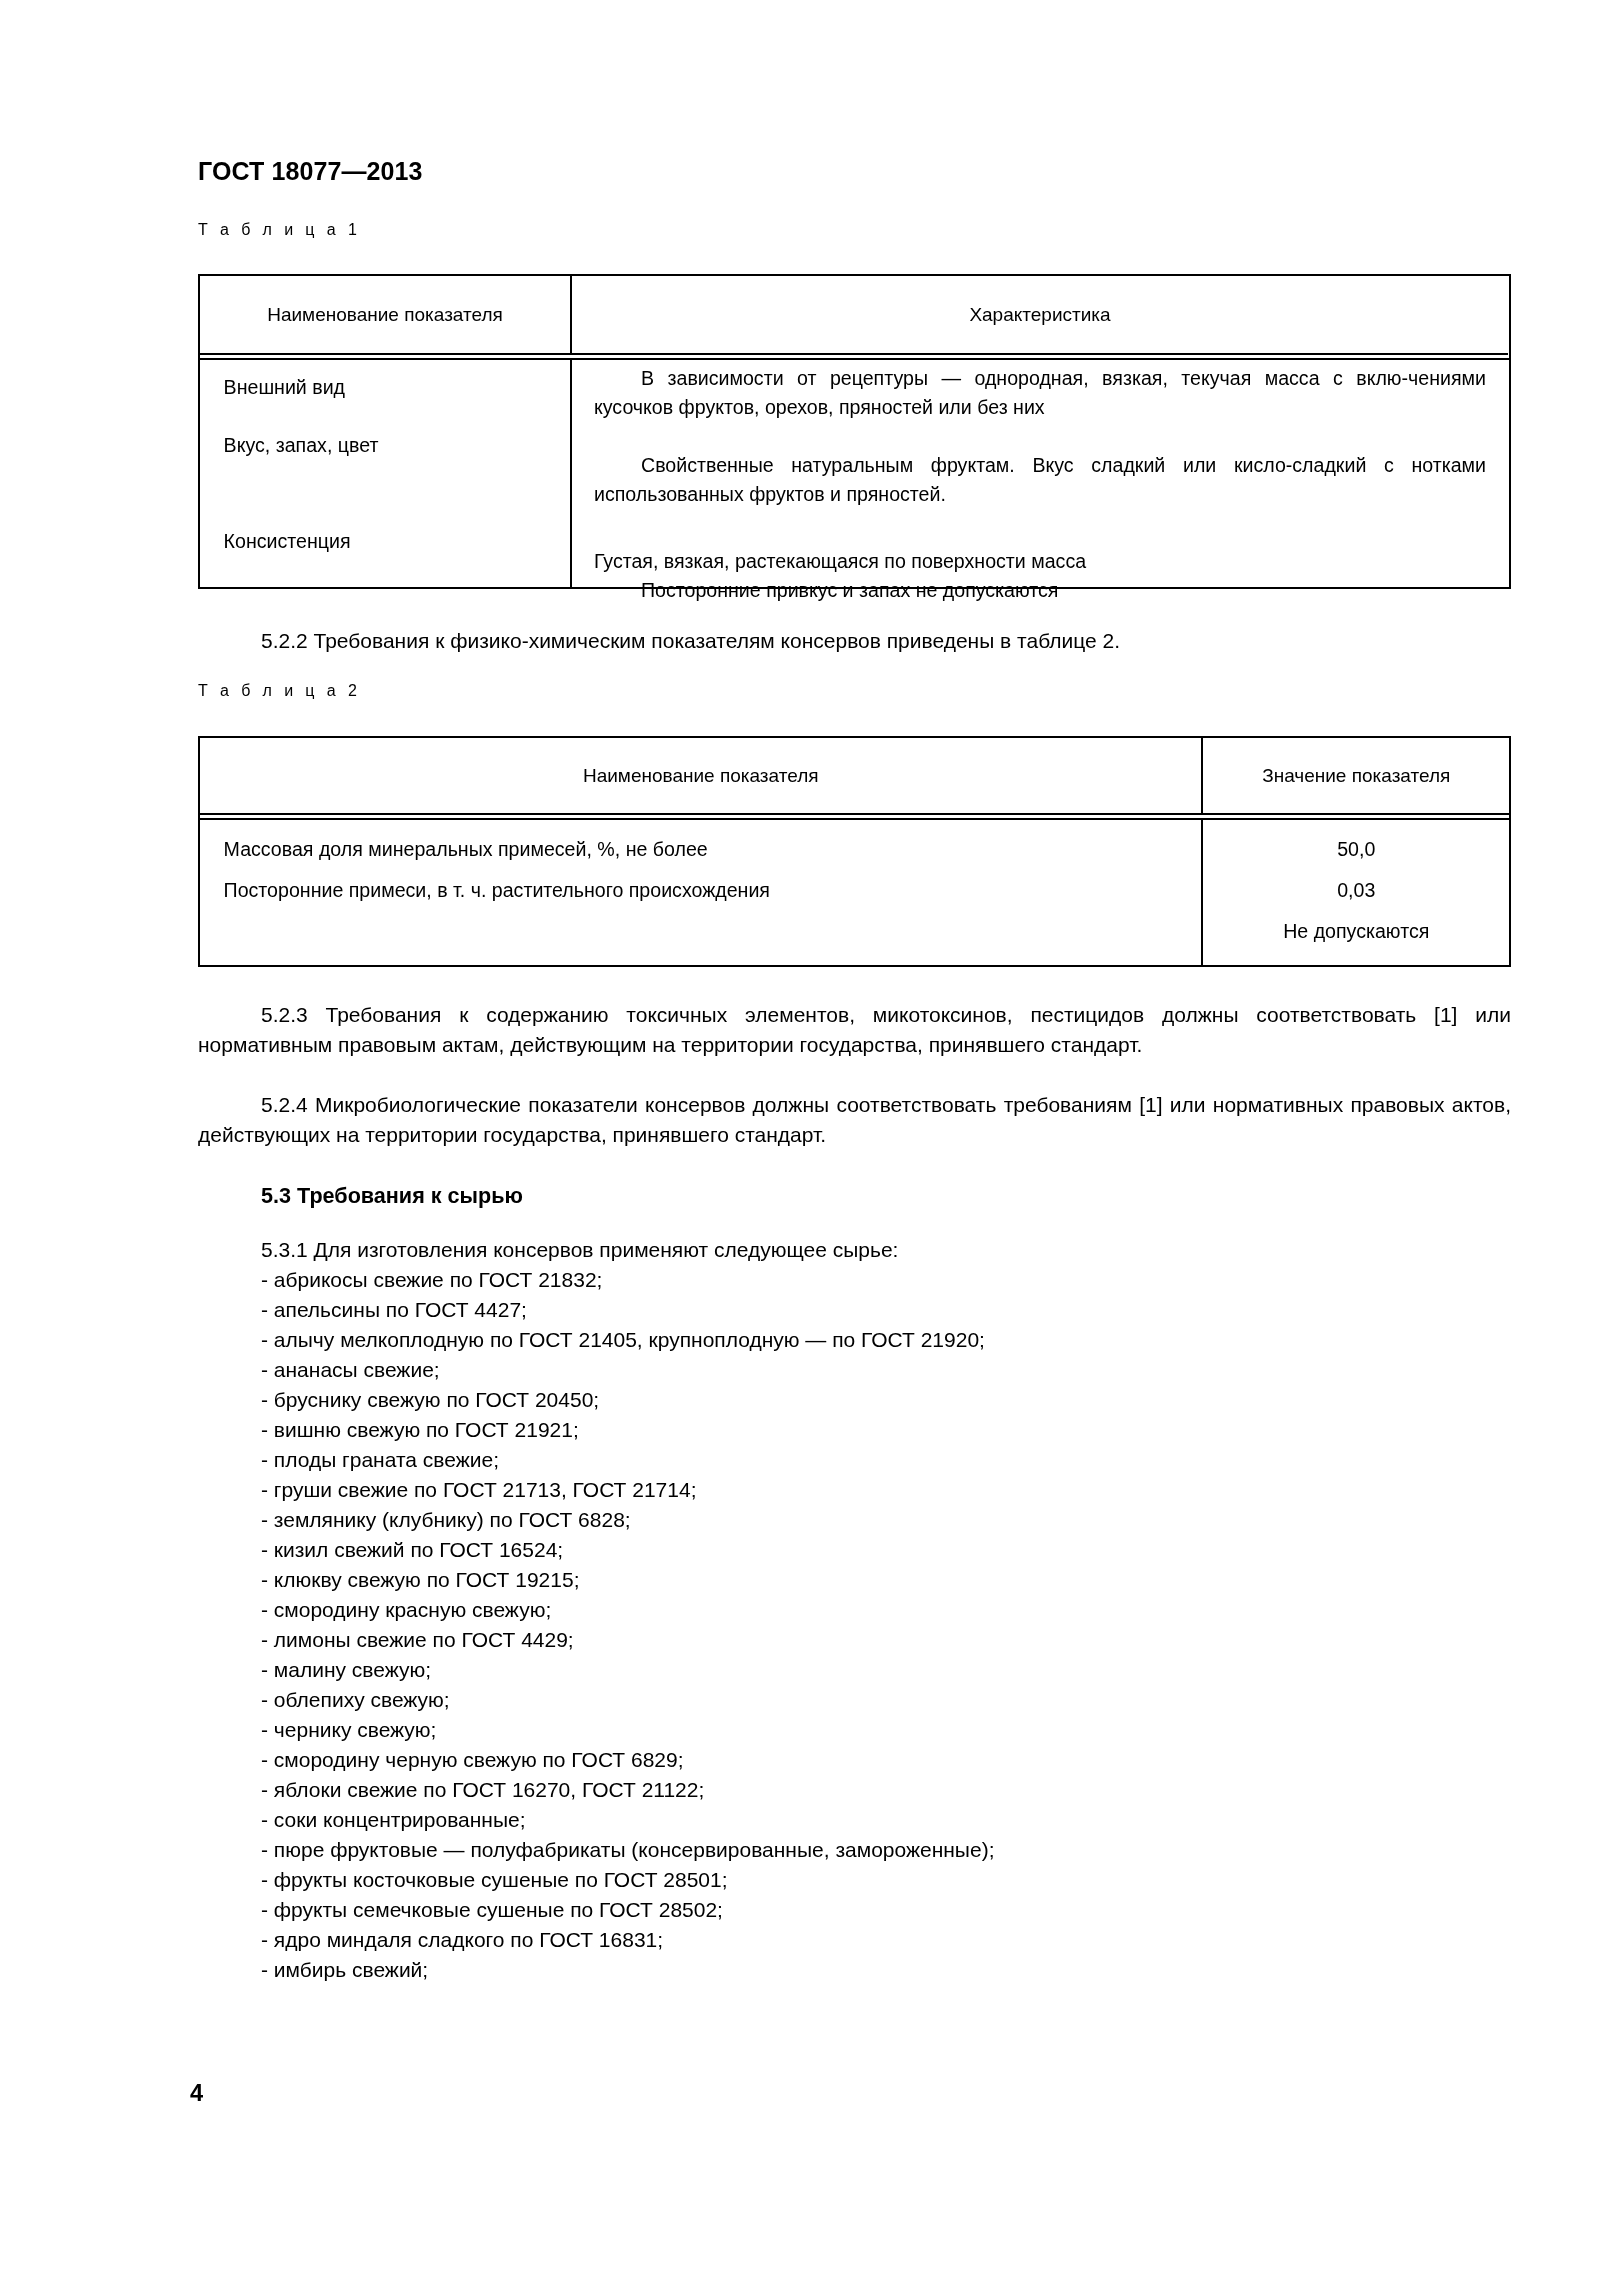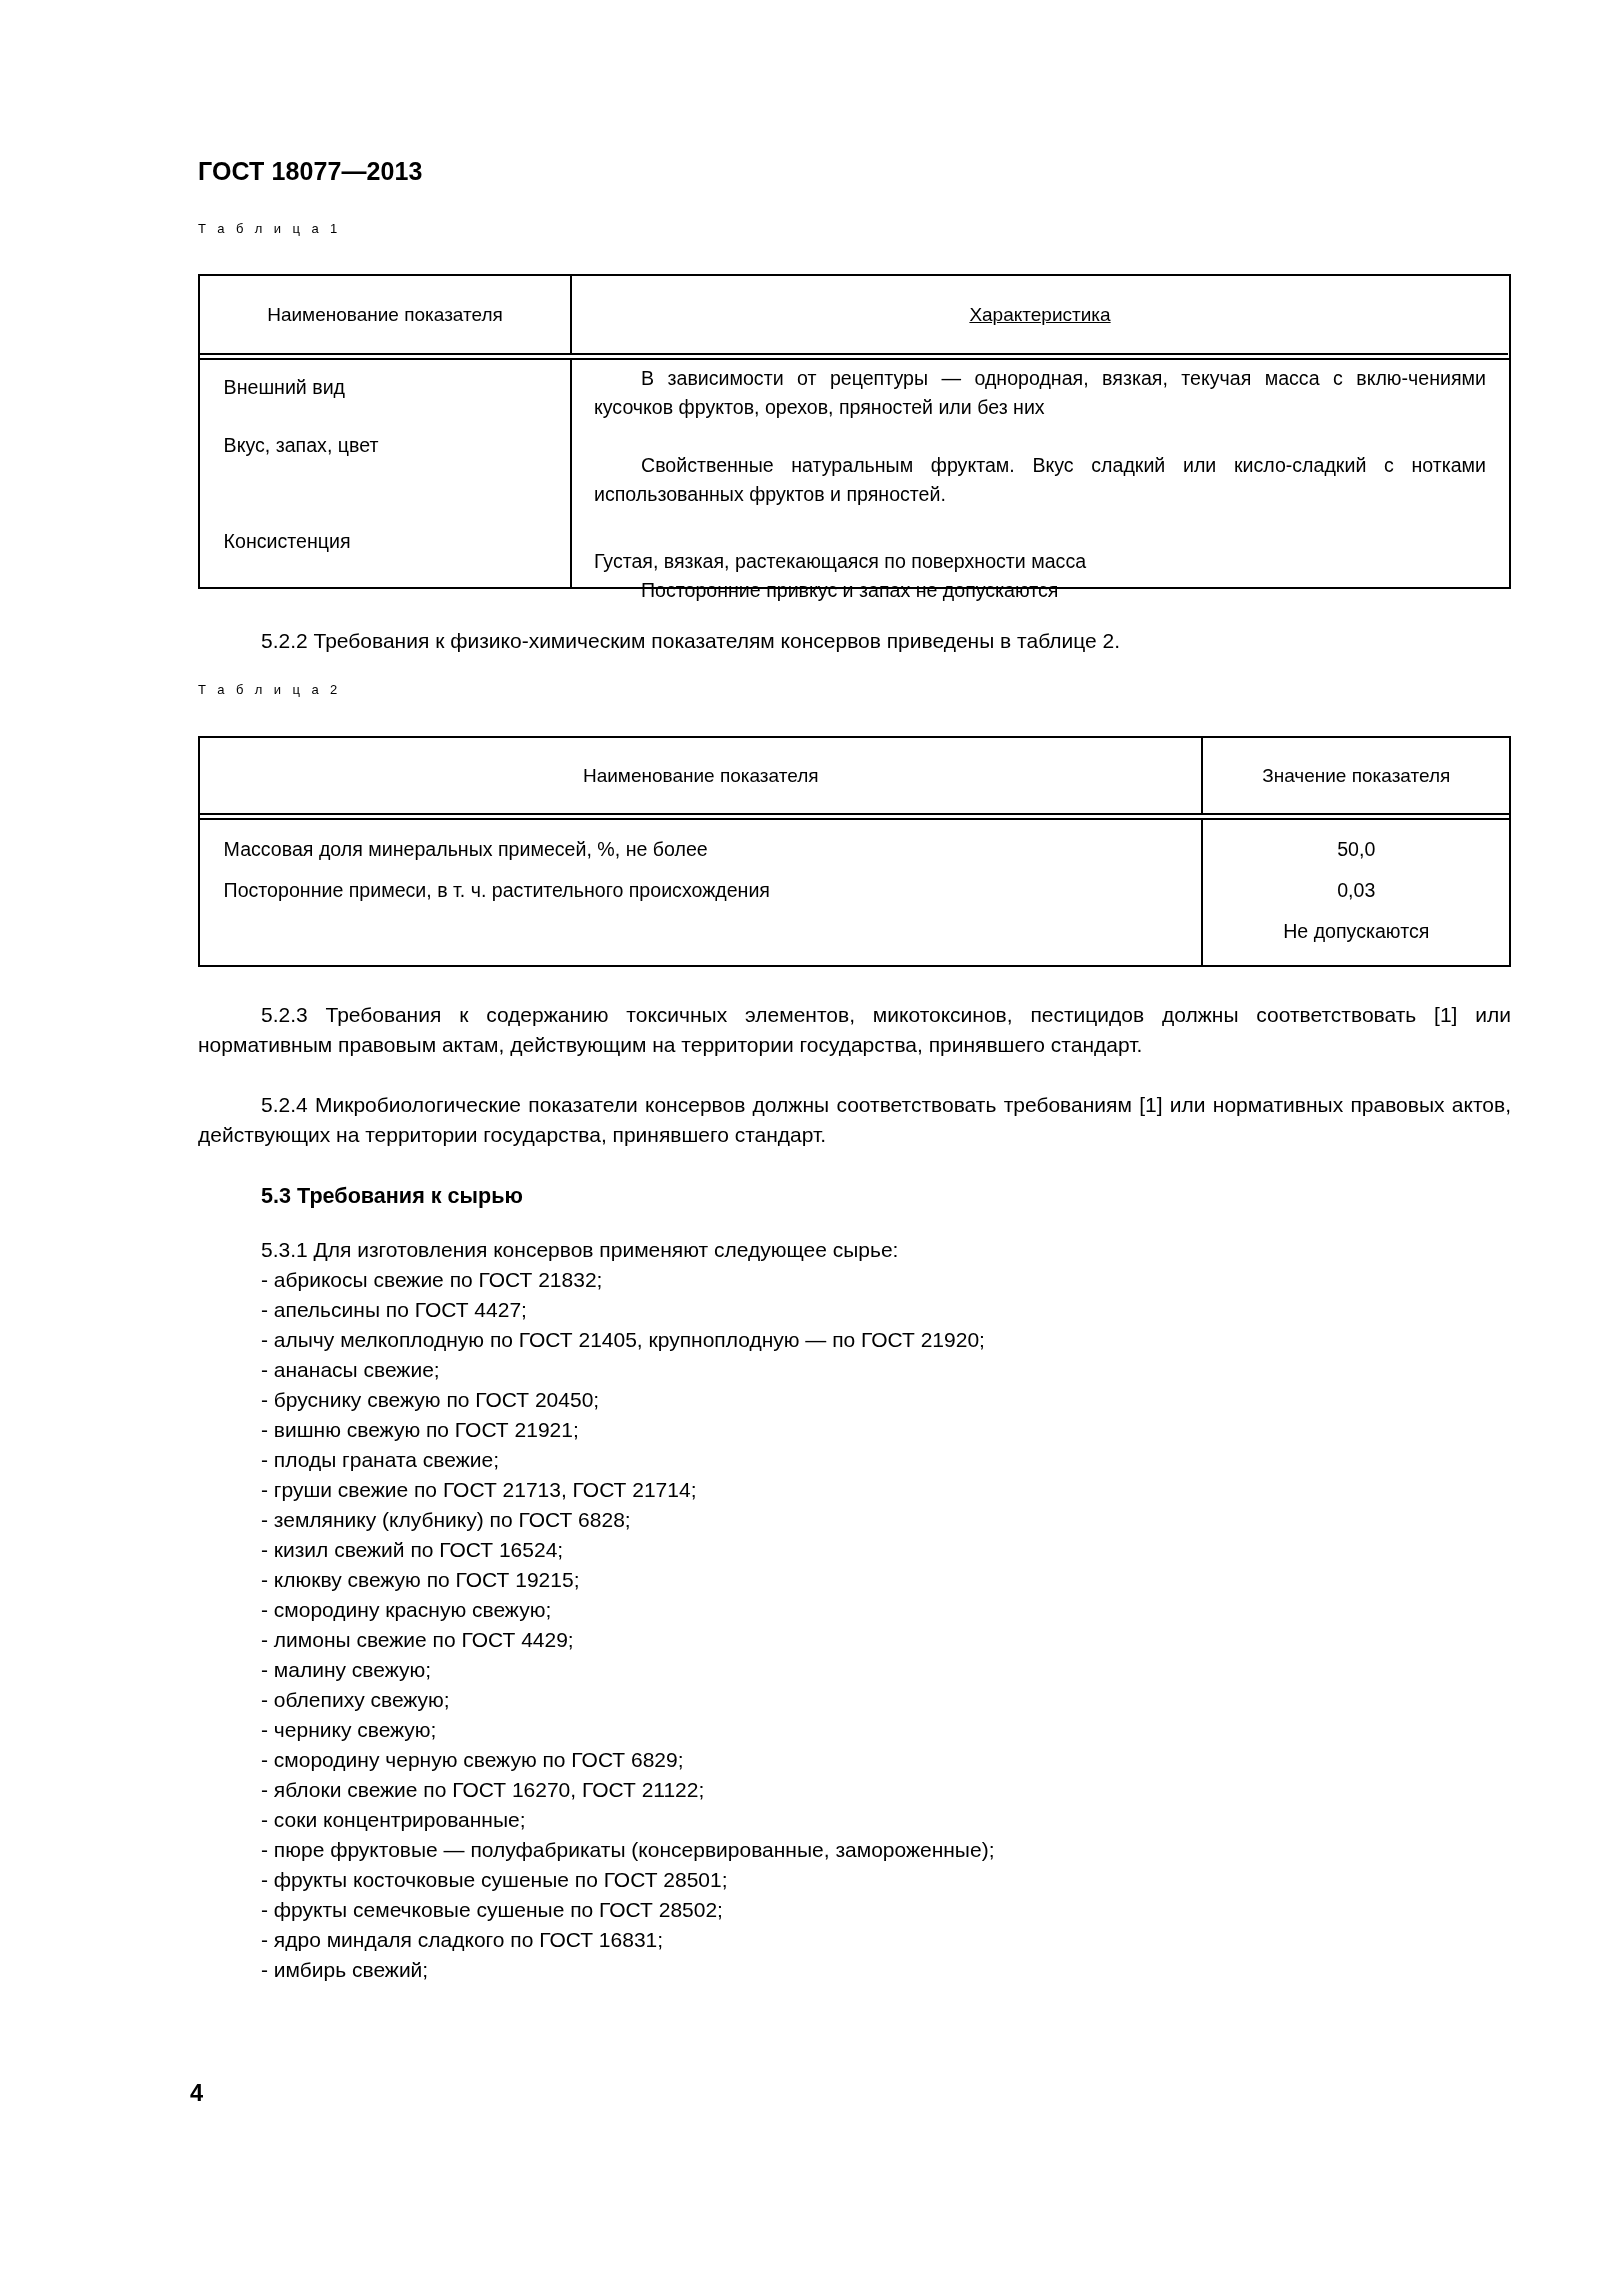--- a/index.html
+++ b/index.html
@@ -32,21 +32,21 @@
     font-size: 25px;
     font-weight: bold;
     letter-spacing: 0.1px;
     white-space: nowrap;
   }
 
   
   .tbl-caption {
     position: absolute;
     left: 194px;
-    font-size: 13px;
+    font-size: 16px;
     letter-spacing: 3.9px;
     white-space: nowrap;
   }
   #caption-1 { top: 221px; }
   #caption-2 { top: 682px; }
 
   
   .gost-table {
     position: absolute;
     border: 2px solid #000;
@@ -84,21 +84,21 @@
 
   
   #table-1 {
     left: 194px;
     top: 274px;
     width: 1313px;
     height: 315px;
   }
   #table-1 .thead { height: 79px; }
   #table-1 .thead .th-name  { width: 372px; }
-  #table-1 .thead .th-char  { width: 936px; text-decoration: underline; }
+  #table-1 .thead .th-char  { width: 936px; }
   #table-1 .tbody { height: 230px; }
   #table-1 .col-left {
     width: 372px;
     box-sizing: border-box;
     padding: 14.4px 0 0 23.6px;
     font-size: 19.6px;
   }
   #table-1 .col-right {
     width: 936px;
     box-sizing: border-box;

